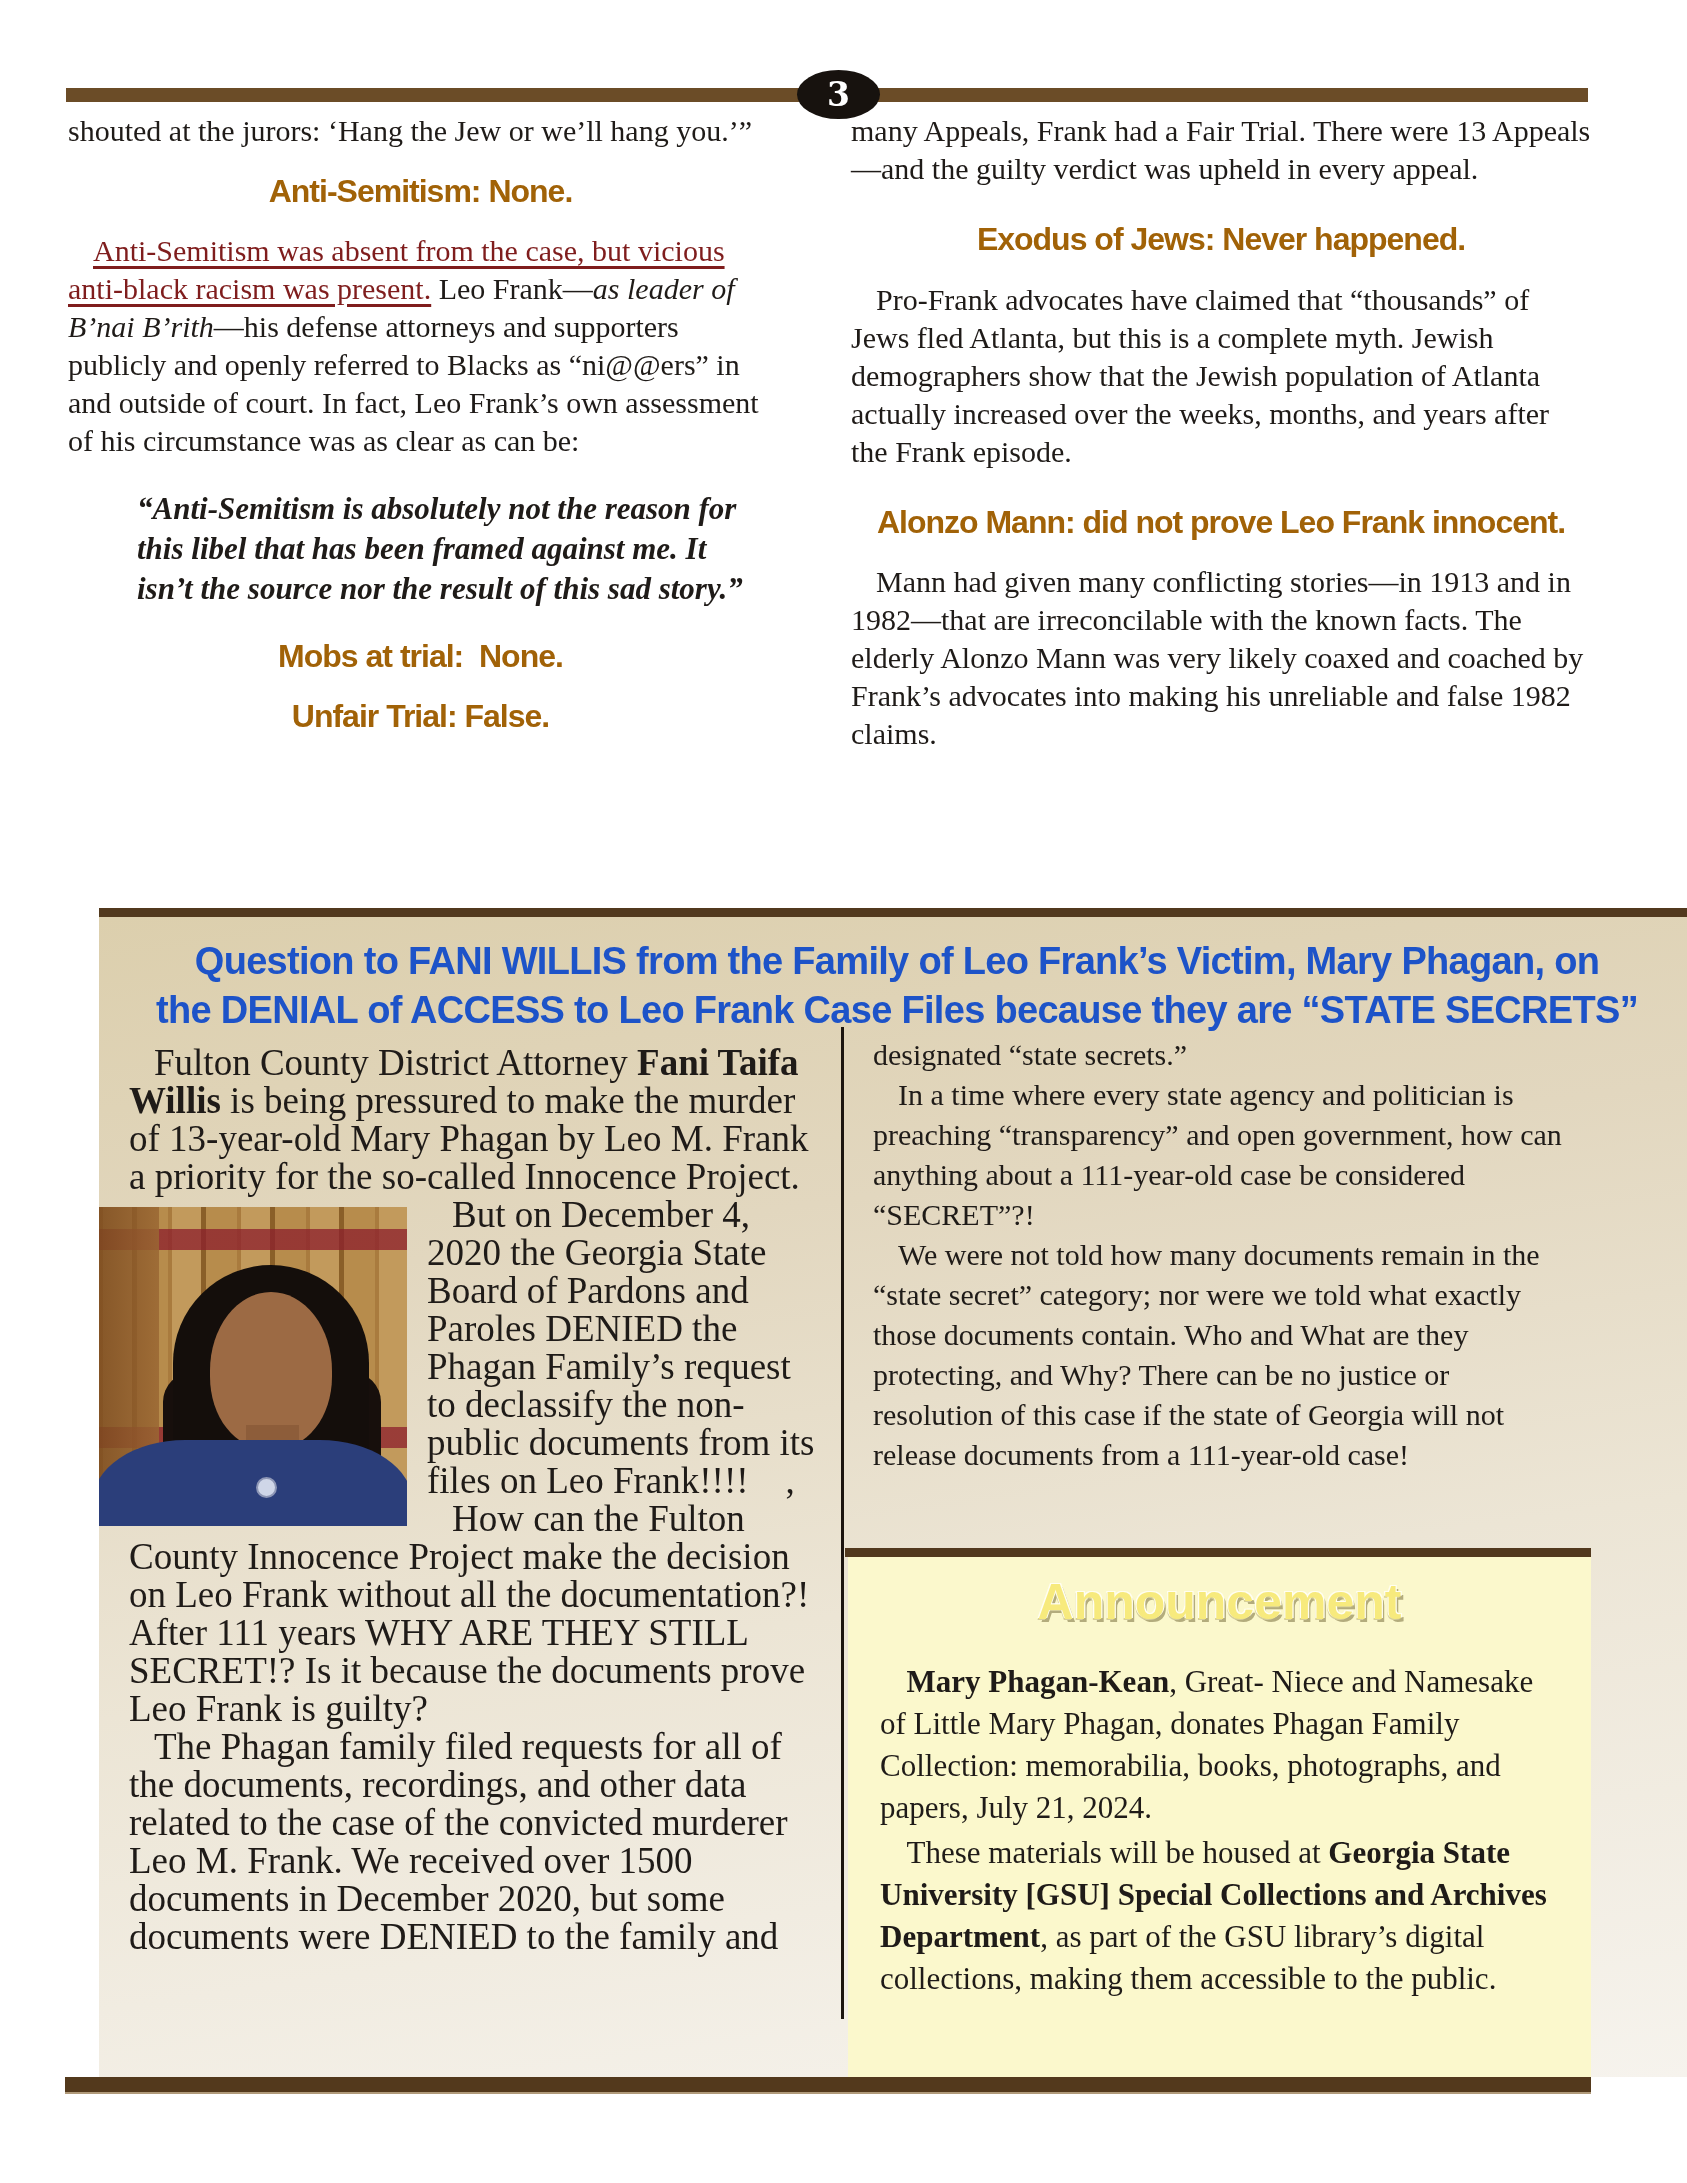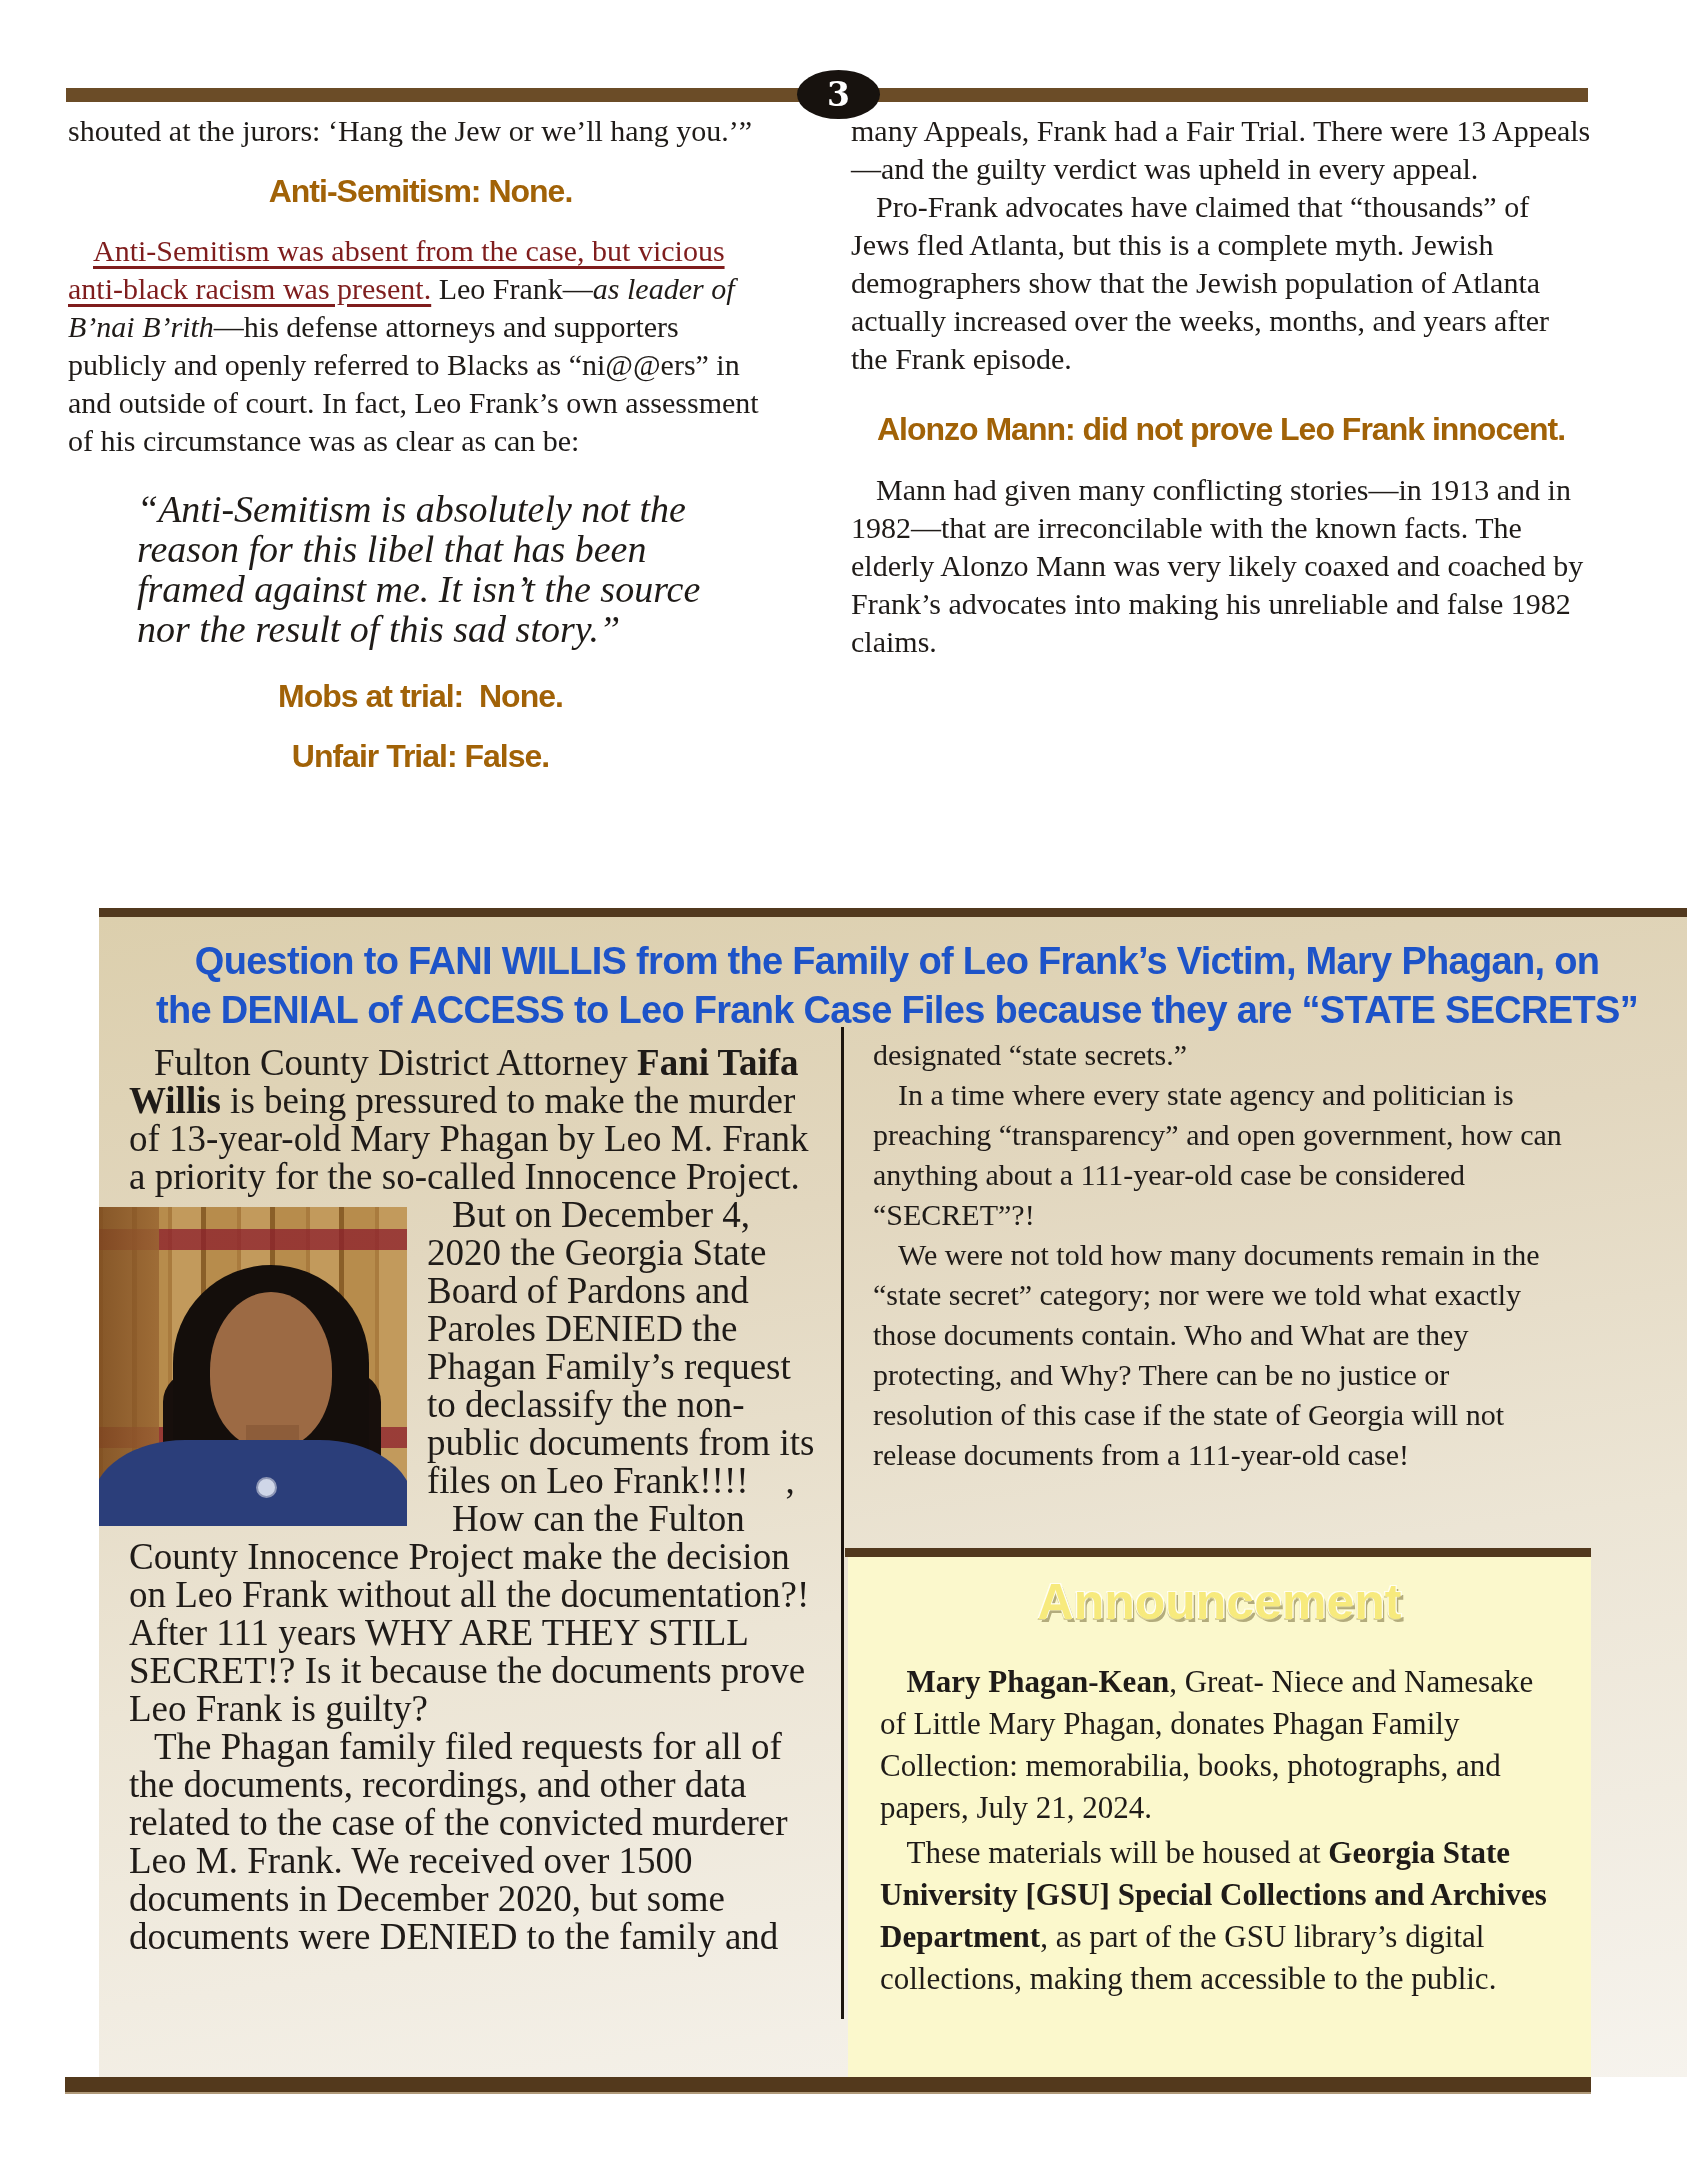--- a/index.html
+++ b/index.html
@@ -23,21 +23,21 @@
   .main-col p{margin:0;}
   .indent{text-indent:25px;}
   .sans-h{
     font-family:"Liberation Sans", sans-serif;font-weight:700;font-size:32px;line-height:37px;
     letter-spacing:-1px;text-align:center;color:#a16207;margin:22.5px 0;
   }
   .keep-ws{white-space:pre-wrap;}
   .link{color:#7f1d1d;text-decoration:underline;text-underline-offset:4.6px;cursor:pointer;}
   .em-serif{font-style:italic;}
   .quote{
-    font-weight:400;font-style:italic;font-size:38px;line-height:40px;
+    font-weight:700;font-style:italic;font-size:31px;line-height:40px;
     margin:29px 16px 29px 69px;
   }
   .mt-lg{margin-top:33px;}
   
   .qbox{
     left:99px;top:908px;width:1596px;height:1169px;
     background:linear-gradient(172deg,#dccfad 0%,#e2d7bf 28%,#ece5d5 58%,#f6f3ed 100%);
     border-top:9.3px solid #52391e;box-sizing:border-box;
   }
   .qbox-title{
@@ -96,20 +96,21 @@
     <p>shouted at the jurors: ‘Hang the Jew or we’ll hang you.’”</p>
     <h2 class="sans-h">Anti-Semitism: None.</h2>
     <p class="indent"><span class="link">Anti-Semitism was absent from the case, but vicious anti-black racism was present.</span><span> Leo Frank—</span><span class="em-serif">as leader of B’nai B’rith</span><span>—his defense attorneys and supporters publicly and openly referred to Blacks as “ni@@ers” in and outside of court. In fact, Leo Frank’s own assessment of his circumstance was as clear as can be:</span></p>
     <div class="quote">“Anti-Semitism is absolutely not the reason for this libel that has been framed against me. It isn’t the source nor the result of this sad story.”</div>
     <h2 class="sans-h keep-ws">Mobs at trial:  None.</h2>
     <h2 class="sans-h">Unfair Trial: False.</h2>
   </div>
 
   <div class="abs main-col main-right">
     <p>many Appeals, Frank had a Fair Trial. There were 13 Appeals—and the guilty verdict was upheld in every appeal.</p>
+    <h2 class="sans-h mt-lg">Exodus of Jews: Never happened.</h2>
     <p class="indent">Pro-Frank advocates have claimed that “thousands” of Jews fled Atlanta, but this is a complete myth. Jewish demographers show that the Jewish population of Atlanta actually increased over the weeks, months, and years after the Frank episode.</p>
     <h2 class="sans-h mt-lg">Alonzo Mann: did not prove Leo Frank innocent.</h2>
     <p class="indent">Mann had given many conflicting stories—in 1913 and in 1982—that are irreconcilable with the known facts. The elderly Alonzo Mann was very likely coaxed and coached by Frank’s advocates into making his unreliable and false 1982 claims.</p>
   </div>
 
   <div class="abs qbox">
     <div class="qbox-title">
       <div>Question to FANI WILLIS from the Family of Leo Frank’s Victim, Mary Phagan, on</div>
       <div>the DENIAL of ACCESS to Leo Frank Case Files because they are “STATE SECRETS”</div>
     </div>

